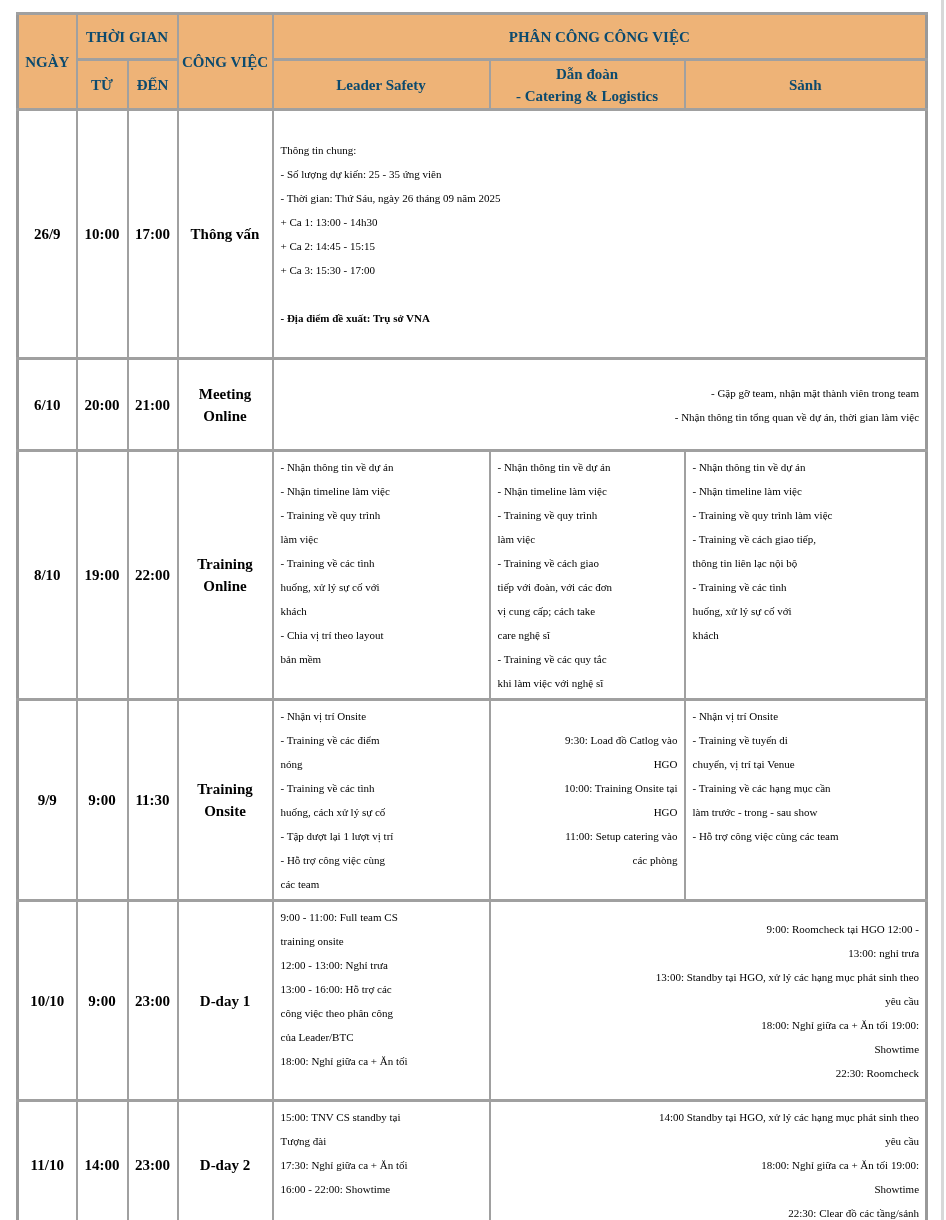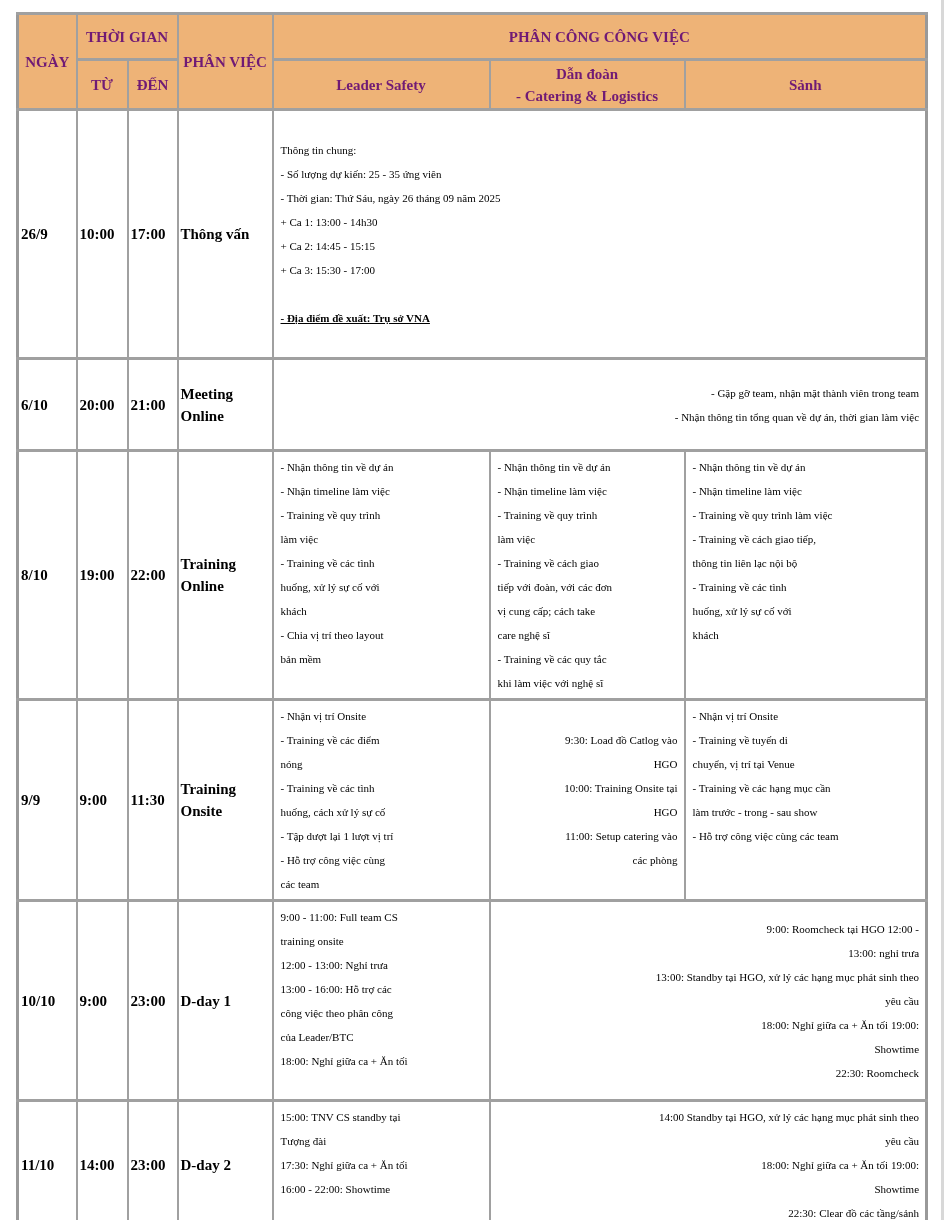--- a/index.html
+++ b/index.html
@@ -6,50 +6,50 @@
   html,body { width:946px; height:1220px; background:#ffffff;
     font-family:"Liberation Serif", serif; color:#000; }
   .page { position:relative; width:946px; height:1220px; background:#fff; overflow:hidden; }
   .page-edge { position:absolute; top:0; left:941px; width:3px; height:1220px; background:#d8d8d8; }
 
   table.schedule { position:absolute; left:16px; top:12px; width:909px;
     border-collapse:collapse; table-layout:fixed; border:3px solid #999; }
   .schedule th, .schedule td { border:2px solid #a0a0a0; border-top-width:3px; border-bottom-width:3px; }
 
   .schedule th { background:#eeb377; font-weight:bold; font-size:15px; line-height:22px;
-    text-align:center; vertical-align:middle; white-space:pre-line; color:#701a75; }
+    text-align:center; vertical-align:middle; white-space:pre-line; color:#0c4a6e; }
 
-  td.meta { font-weight:bold; font-size:15px; line-height:22px; text-align:left;
+  td.meta { font-weight:bold; font-size:15px; line-height:22px; text-align:center;
     vertical-align:middle; white-space:pre-line; padding:2px;font-family:Liberation Serif, serif; }
 
   td.content { font-size:11px; line-height:24px; padding:3px 6px 3px 7px;
     vertical-align:top; white-space:pre-line; text-align:left; }
   td.v-mid { vertical-align:middle;text-align:right; }
-  .bold-line { font-weight:bold;text-decoration:underline; }
+  .bold-line { font-weight:bold; }
 </style>
 </head>
 <body>
 
 <div class="page">
 
   <table class="schedule">
     <colgroup>
       <col style="width:59px">
         <col style="width:51px">
         <col style="width:50px">
       <col style="width:95px">
         <col style="width:217px">
         <col style="width:195px">
         <col style="width:242px">
     </colgroup>
     <thead>
       <tr style="height:46px">
         <th rowspan="2">NGÀY</th>
         <th colspan="2">THỜI GIAN</th>
-        <th rowspan="2">PHÂN VIỆC</th>
+        <th rowspan="2">CÔNG VIỆC</th>
         <th colspan="3">PHÂN CÔNG CÔNG VIỆC</th>
       </tr>
       <tr style="height:50px">
         <th>TỪ</th>
         <th>ĐẾN</th>
         <th>Leader Safety</th>
         <th>Dẫn đoàn
 - Catering &amp; Logistics</th>
         <th>Sảnh</th>
       </tr>

